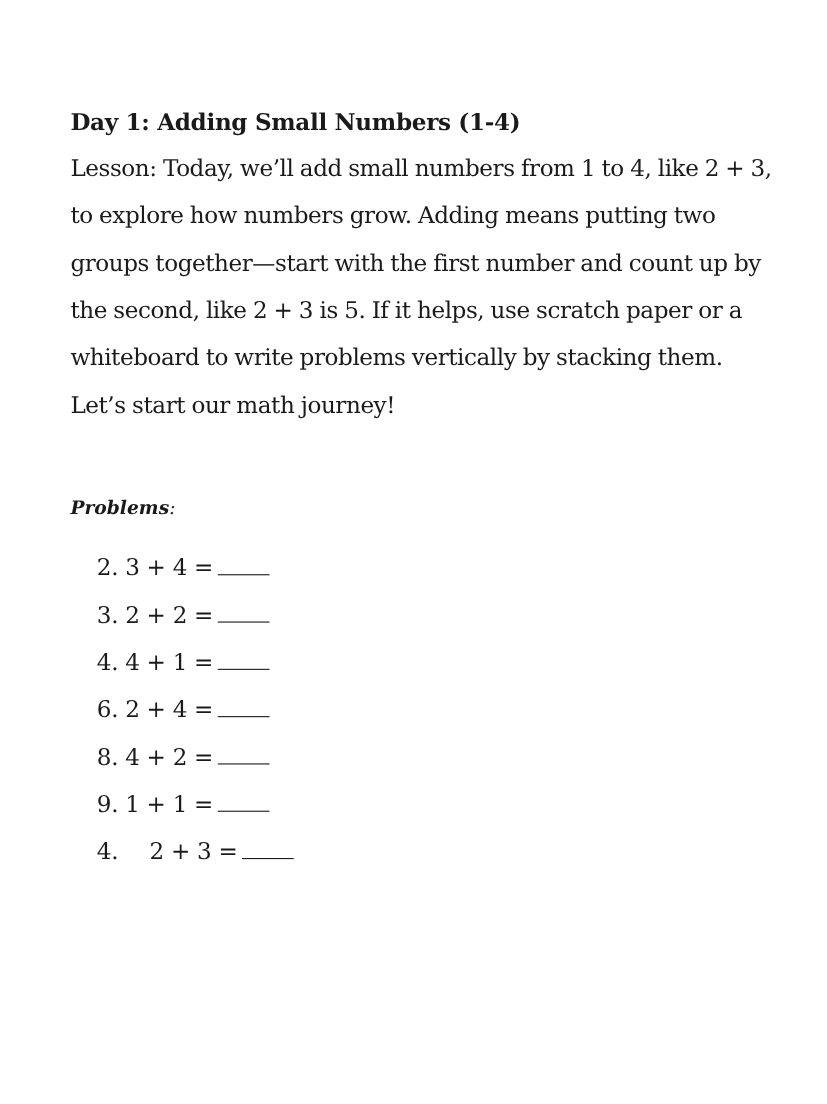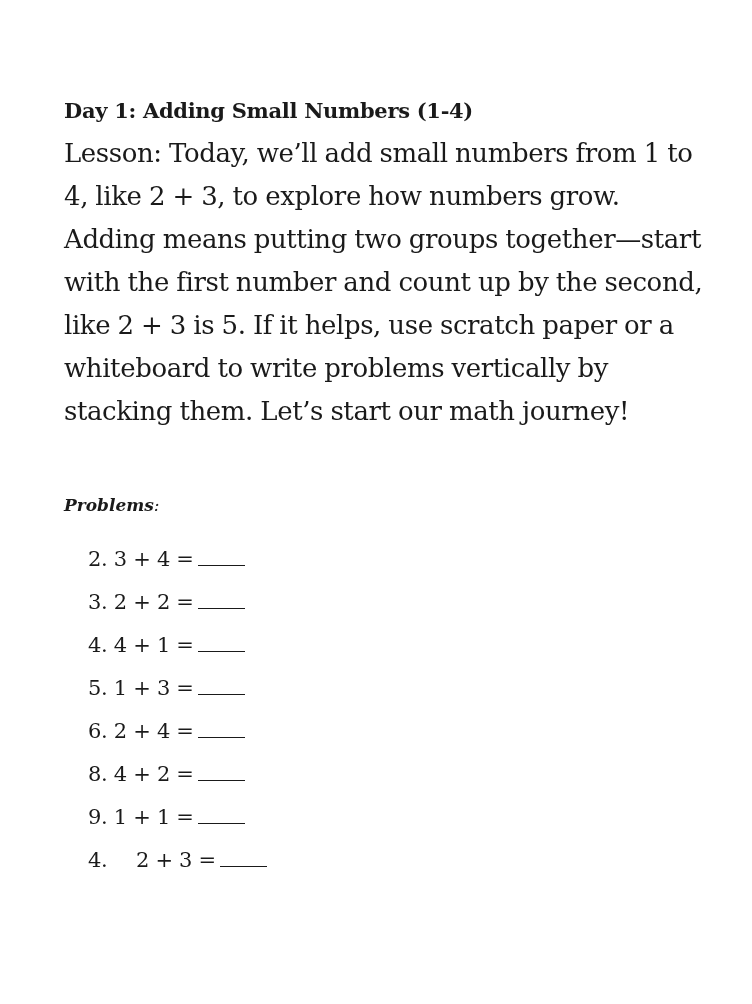--- a/index.html
+++ b/index.html
@@ -1,38 +1,37 @@
 <!DOCTYPE html>
 <html><head>
 <meta charset="utf-8">
 <style>
   html, body { margin: 0; padding: 0; background: #ffffff; }
   body { width: 752px; height: 1004px; overflow: hidden; position: relative;
          font-family: "DejaVu Serif", "Liberation Serif", serif; color: #1a1a1a; }
   .page { position: absolute; left: 64px; top: 66px; width: 640px; margin-top: 28px; }
   .title { font-size: 21px; font-weight: bold; margin: 0; line-height: 34px; letter-spacing: -0.3px; }
-  .lesson { font-size: 26px; line-height: 43px; margin: 4px 0 0 0; letter-spacing: -0.4px; word-spacing: -0.5px; }
+  .lesson { font-size: 21px; line-height: 43px; margin: 4px 0 0 0; letter-spacing: -0.4px; word-spacing: -0.5px; }
   .problems-heading { font-size: 17px; margin: 60px 0 0 0; line-height: 25px; font-style: italic; }
   .problems-heading b { font-weight: bold; }
   .problem-list { list-style: none; margin: 20px 0 0 24px; padding: 0; }
   .problem { font-size: 21px; line-height: 43px; height: 43px; letter-spacing: -0.3px; white-space: pre; }
   .problem .num { display: inline-block; }
   .problem .num.wide { width: 48px; }
   .blank { display: inline-block; width: 47px; border-bottom: 1.5px solid #1a1a1a; height: 1px; vertical-align: baseline; margin-left: 4px; }
 </style>
 </head>
 <body>
 
 <div class="page">
   <h1 class="title">Day 1: Adding Small Numbers (1-4)</h1>
   <p class="lesson">Lesson: Today, we’ll add small numbers from 1 to 4, like 2 + 3, to explore how numbers grow. Adding means putting two groups together—start with the first number and count up by the second, like 2 + 3 is 5. If it helps, use scratch paper or a whiteboard to write problems vertically by stacking them. Let’s start our math journey!</p>
   <p class="problems-heading"><b>Problems</b><span>:</span></p>
   <ul class="problem-list">
     <li class="problem"><span class="num">2.</span> <span>3 + 4 =</span><span class="blank"></span></li>
     <li class="problem"><span class="num">3.</span> <span>2 + 2 =</span><span class="blank"></span></li>
     <li class="problem"><span class="num">4.</span> <span>4 + 1 =</span><span class="blank"></span></li>
-    <li class="problem"><span class="num">5.</span> <span>1 + 3 =</span><span class="blank"></span></li>
     <li class="problem"><span class="num">6.</span> <span>2 + 4 =</span><span class="blank"></span></li>
     <li class="problem"><span class="num">8.</span> <span>4 + 2 =</span><span class="blank"></span></li>
     <li class="problem"><span class="num">9.</span> <span>1 + 1 =</span><span class="blank"></span></li>
     <li class="problem"><span class="num wide">4.</span><span>2 + 3 =</span><span class="blank"></span></li>
   </ul>
 </div>
 
 </body></html>

